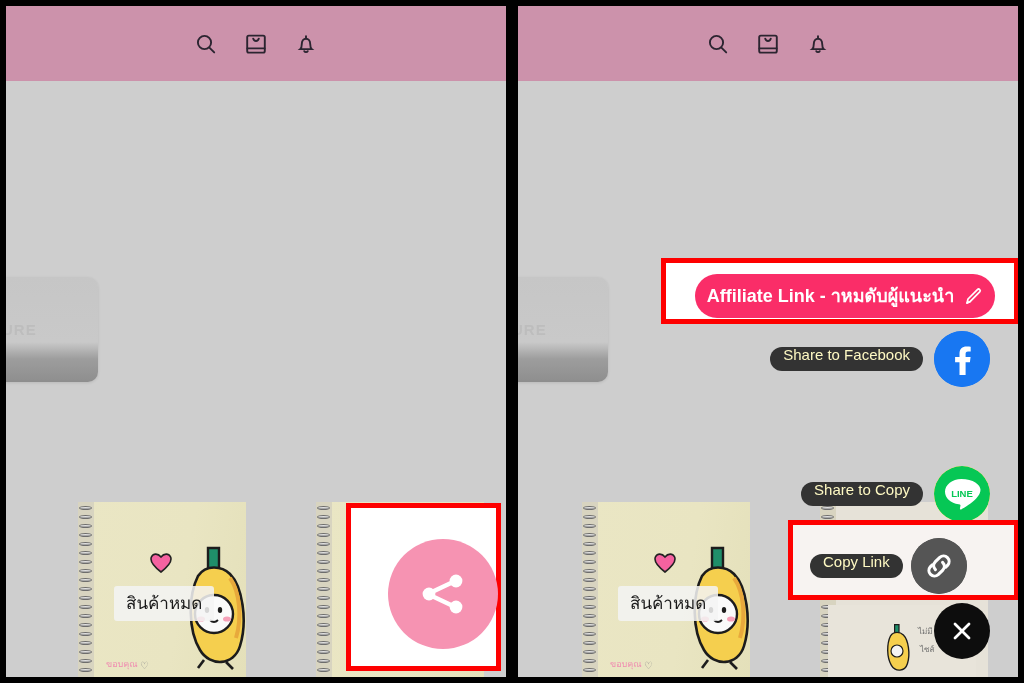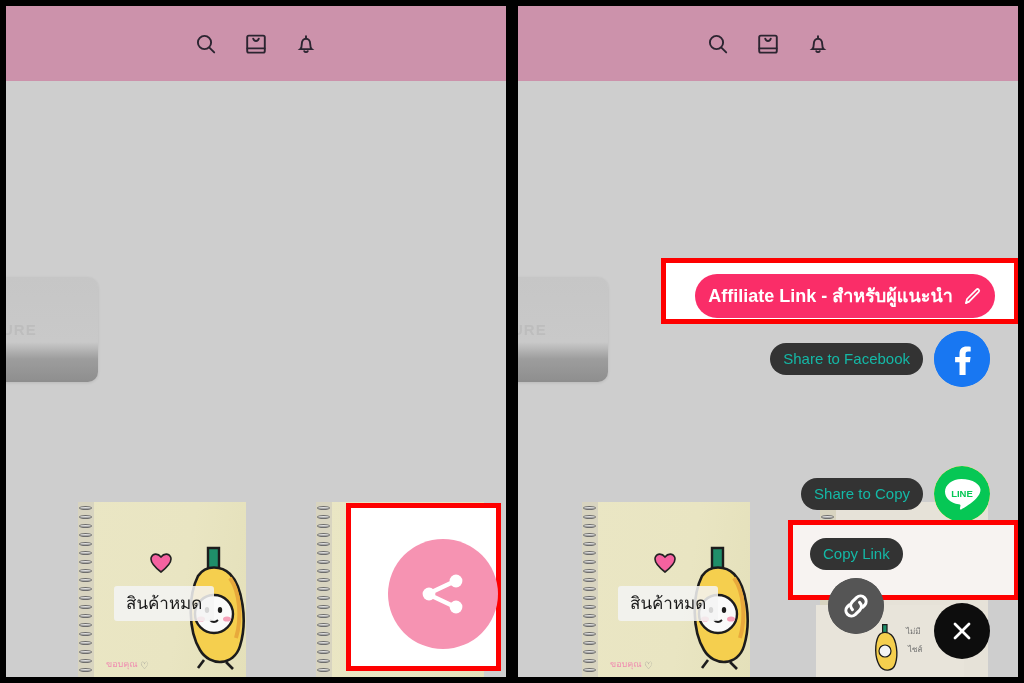--- a/index.html
+++ b/index.html
@@ -139,44 +139,44 @@
   #btn-affiliate .pencil { width: 19px; height: 19px; display:block; }
   #btn-affiliate .pencil svg { width:19px; height:19px; display:block; }
 
   
   .share-row {
     position: absolute;
     display: flex; align-items: center; gap: 11px;
   }
   .share-chip {
     background: #333333;
-    color: #14b8a6;
+    color: #fef9c3;
     font-size: 15px;
-    padding: 8px 13px 9px;
+    padding: 0 13px 9px;
     border-radius: 17px;
     white-space: nowrap;
     line-height: 1;
     text-align: center;
   }
   .share-badge {
     width: 56px; height: 56px; border-radius: 50%;
     display: flex; align-items: center; justify-content: center;
     flex: 0 0 auto;
     overflow: hidden;
   }
   .badge-fb   { background: #1877f2; }
   .badge-x    { background: #000000; }
   .badge-line { background: #fde047; }
   .badge-copy { background: #555555; }
   .share-badge svg { display:block; }
 
   #row-fb   { right: 28px; top: 325px; }
   #row-tw   { right: 28px; top: 393px; }
   #row-line { right: 28px; top: 460px; }
-  #row-copy { position:absolute; left: 17px; top: 13px; display:flex; align-items:center; gap:8px;flex-direction:column; }
+  #row-copy { position:absolute; left: 17px; top: 13px; display:flex; align-items:center; gap:8px; }
 
   
   #fab-close {
     position: absolute; right: 28px; top: 597px;
     width: 56px; height: 56px; border-radius: 50%;
     background: #0d0d0d;
     display: flex; align-items: center; justify-content: center;
   }
   #fab-close svg { width: 26px; height: 26px; display: block; }
 
@@ -398,35 +398,35 @@
         <i style="top:112px"></i>
           <i style="top:121px"></i>
           <i style="top:130px"></i>
           <i style="top:139px"></i>
         <i style="top:148px"></i>
           <i style="top:157px"></i>
           <i style="top:166px"></i>
       </div>
     </div>
 
-    <div class="prod-plain" style="left:298px; width:148px; height:72px;">
+    <div class="prod-plain" style="left:310px; width:148px; height:72px;">
       <div class="nb-banana" style="left:54px; top:14px; width:30px; height:56px;">
         <svg viewBox="0 0 72 140">
           <path d="M30 14 h11 v22 h-11 z" fill="#1f8f6a" stroke="#1c1c1c" stroke-width="3"></path>
           <path d="M20 42 C10 62 10 96 22 116 C32 133 56 132 62 112 C70 86 64 52 52 40 C44 32 28 30 20 42 Z" fill="#f5cf4e" stroke="#1c1c1c" stroke-width="3.4"></path>
           <circle cx="36" cy="80" r="15" fill="#f4f4f4" stroke="#1c1c1c" stroke-width="3"></circle>
         </svg>
       </div>
       <div class="nb-scribble" style="left:90px; top:20px; color:#6b6b6b; font-size:8px;">ไม่มี</div>
       <div class="nb-scribble" style="left:92px; top:38px; color:#6b6b6b; font-size:8px;">ไซส์</div>
     </div>
 
     <div class="annot" id="annot-affiliate">
       <div id="btn-affiliate">
-        <span class="aff-text">Affiliate Link - สำหรับผู้แนะนำ</span>
+        <span class="aff-text">Affiliate Link - าหมดับผู้แนะนำ</span>
         <span class="pencil">
           <svg viewBox="0 0 19 19" fill="none" stroke="#ffffff" stroke-width="1.7" stroke-linecap="round" stroke-linejoin="round">
             <path d="M3 16 l1-4 L13.4 2.6 a1.6 1.6 0 0 1 2.3 2.3 L6.3 14.4 z"></path>
             <line x1="3" y1="16" x2="6.3" y2="14.4"></line>
           </svg>
         </span>
       </div>
     </div>
 
     <div class="share-row" id="row-fb">

